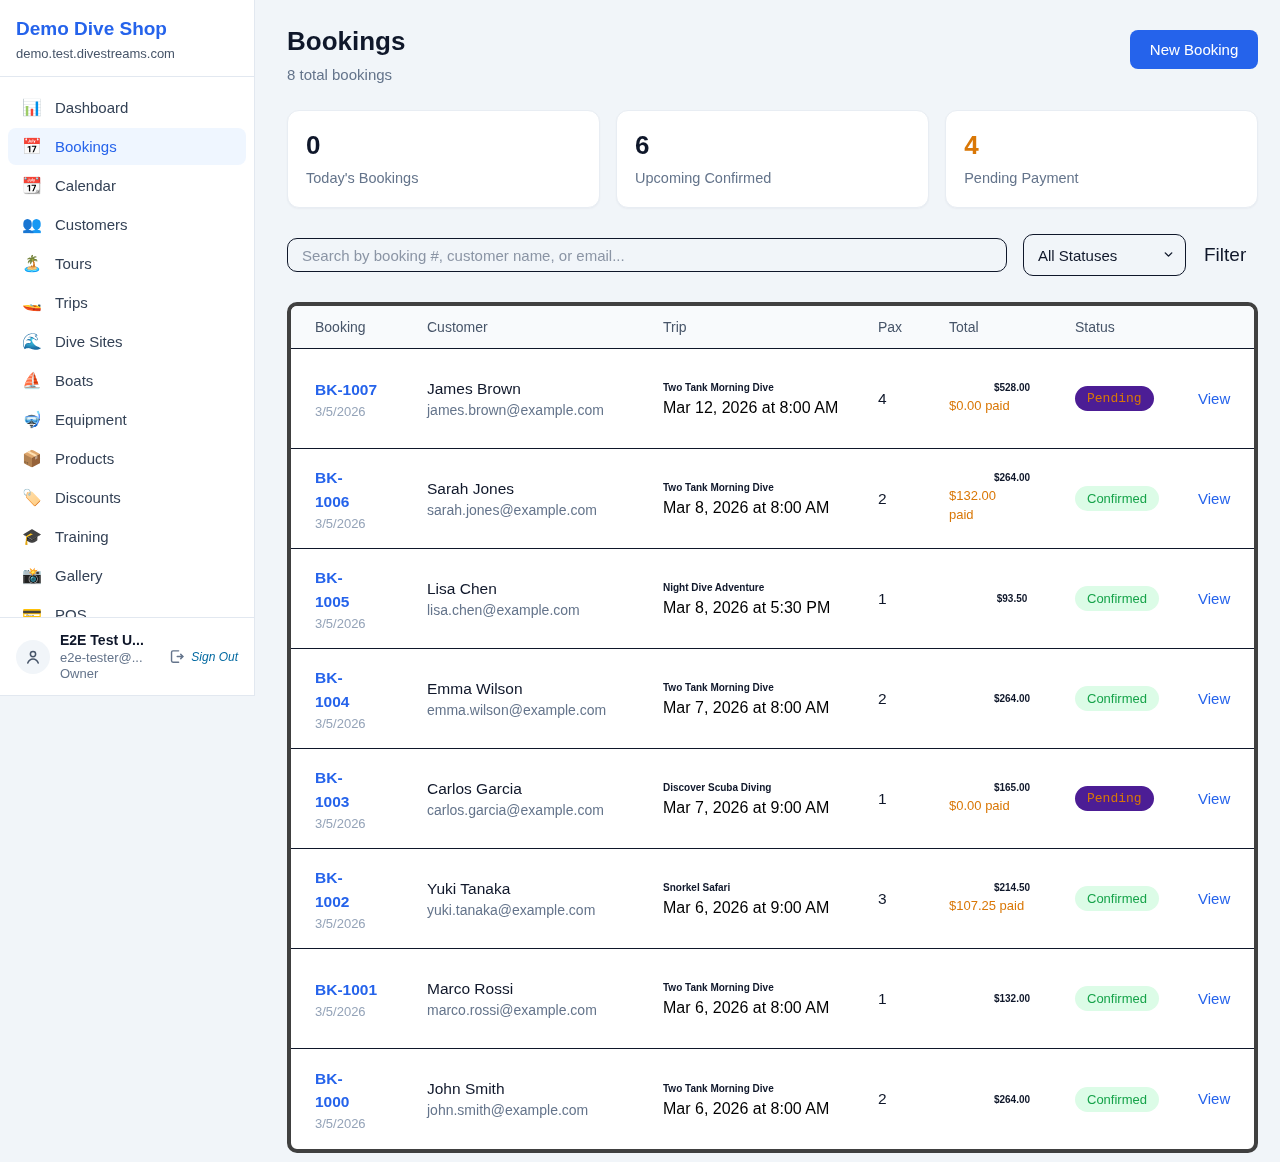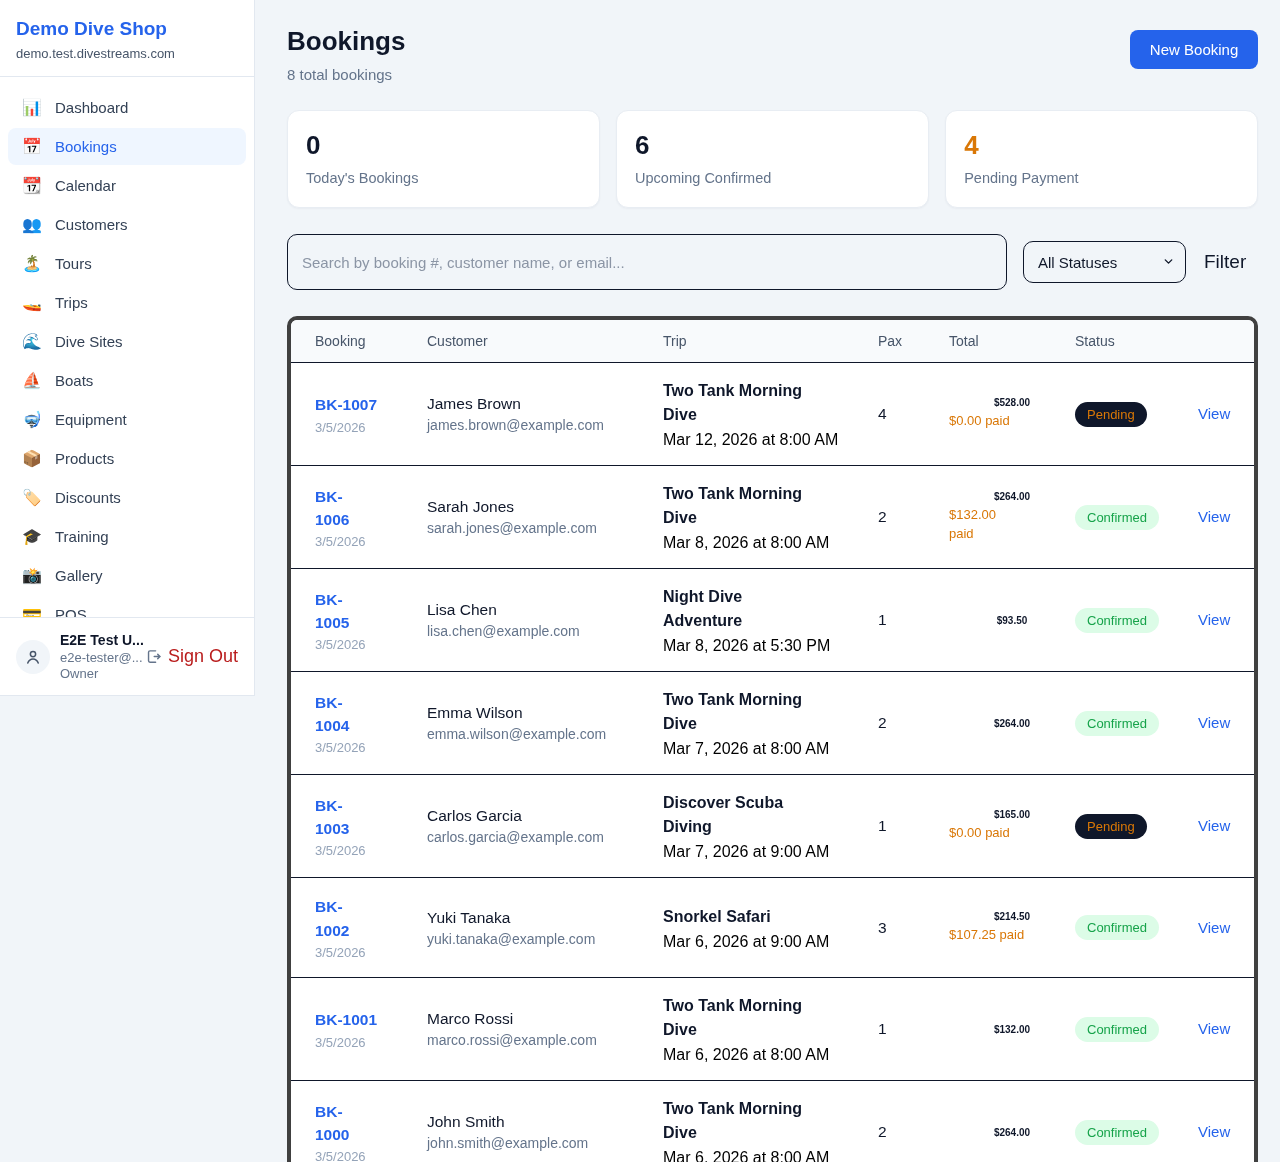--- a/index.html
+++ b/index.html
@@ -40,21 +40,21 @@
     width:34px; height:34px; min-width:34px; border-radius:50%;
     background:#f1f5f9; display:flex; align-items:center; justify-content:center;
   }
   .user-info { flex:1; min-width:0; }
   .user-name { font-size:14px; font-weight:bold; color:#0f172a; white-space:nowrap; }
   .user-email { font-size:13px; color:#64748b; margin-top:2px; white-space:nowrap; }
   .user-role { font-size:13px; color:#64748b; margin-top:1px; }
   .signout {
     display:flex; align-items:center; gap:6px;
     background:none; border:none; font-family:inherit;
-    font-size:18px; color:#b91c1c; cursor:pointer; white-space:nowrap;
+    font-size:12px; color:#0369a1; cursor:pointer; white-space:nowrap;font-style:italic;
   }
 
   
   .main { flex:1; padding:26px 32px 28px; }
   .page-head { display:flex; align-items:flex-start; justify-content:space-between; }
   .page-title { font-size:26px; font-weight:bold; color:#0f172a; }
   .page-sub { font-size:15px; color:#64748b; margin-top:9px; }
   .btn-primary {
     background:#2563eb; color:#ffffff; border:none; cursor:pointer;
     font-family:inherit; font-size:15px; font-weight:500;
@@ -64,21 +64,21 @@
   .stats { display:flex; gap:16px; margin-top:27px; }
   .stat-card {
     flex:1; background:#ffffff; border:1px solid #e8edf3; border-radius:12px;
     padding:19px 18px 21px; box-shadow:0 1px 2px rgba(15,23,42,0.04);
   }
   .stat-value { font-size:26px; font-weight:bold; color:#0f172a; }
   .stat-label { font-size:14.5px; color:#64748b; margin-top:9px; }
 
   .controls { display:flex; align-items:center; gap:16px; margin-top:26px; }
   .search-input {
-    flex:1; height:56px; background:transparent;
+    flex:1; height:34px; background:transparent;
     border:1.5px solid #0f172a; border-radius:10px;
     padding:0 14px; font-family:inherit; font-size:15px; color:#0f172a;
   }
   .search-input::placeholder { color:#8b95a5; }
   .select-wrap { position:relative; }
   .status-select {
     appearance:none; -webkit-appearance:none;
     width:163px; height:42px; background:transparent;
     border:1.5px solid #0f172a; border-radius:10px;
     padding:0 30px 0 14px; font-family:inherit; font-size:15px; color:#0f172a;
@@ -104,29 +104,29 @@
   }
   .trow {
     align-items:center; min-height:100px; padding-top:16px; padding-bottom:16px;
     border-bottom:1px solid #0f172a;
   }
   .trow:last-child { border-bottom:none; }
   .bk-num { color:#2563eb; font-weight:bold; font-size:15.5px; line-height:1.5; display:inline-block; }
   .bk-date { color:#94a3b8; font-size:13px; margin-top:3px; }
   .cust-name { font-size:15.5px; color:#0f172a; }
   .cust-email { font-size:14px; color:#64748b; margin-top:4px; }
-  .trip-name { font-weight:bold; font-size:16px; color:#0f172a; max-width:158px; line-height:1.5; }
+  .trip-name { font-weight:bold; font-size:10px; color:#0f172a; max-width:158px; line-height:1.5; }
   .trip-date { font-size:16px; color:#000000; margin-top:4px; }
   .pax { font-size:15.5px; color:#0f172a; }
   .total { font-weight:bold; font-size:10px; color:#0f172a;text-align:center; }
   .paid { font-size:13px; color:#d97706; margin-top:4px; line-height:1.45; }
   .badge {
     display:inline-block; padding:5px 12px; border-radius:999px; font-size:13px;
   }
-  .badge.pending { background:#0f172a; color:#d97706; }
+  .badge.pending { background:#4c1d95; color:#d97706;font-family:Liberation Mono, monospace; }
   .badge.confirmed { background:#dcfce7; color:#16a34a; }
   .view { color:#2563eb; font-size:15px; }
 </style>
 </head>
 <body>
 
 <aside class="sidebar">
   <div class="brand">
     <div class="brand-name">Demo Dive Shop</div>
     <div class="brand-domain">demo.test.divestreams.com</div>

